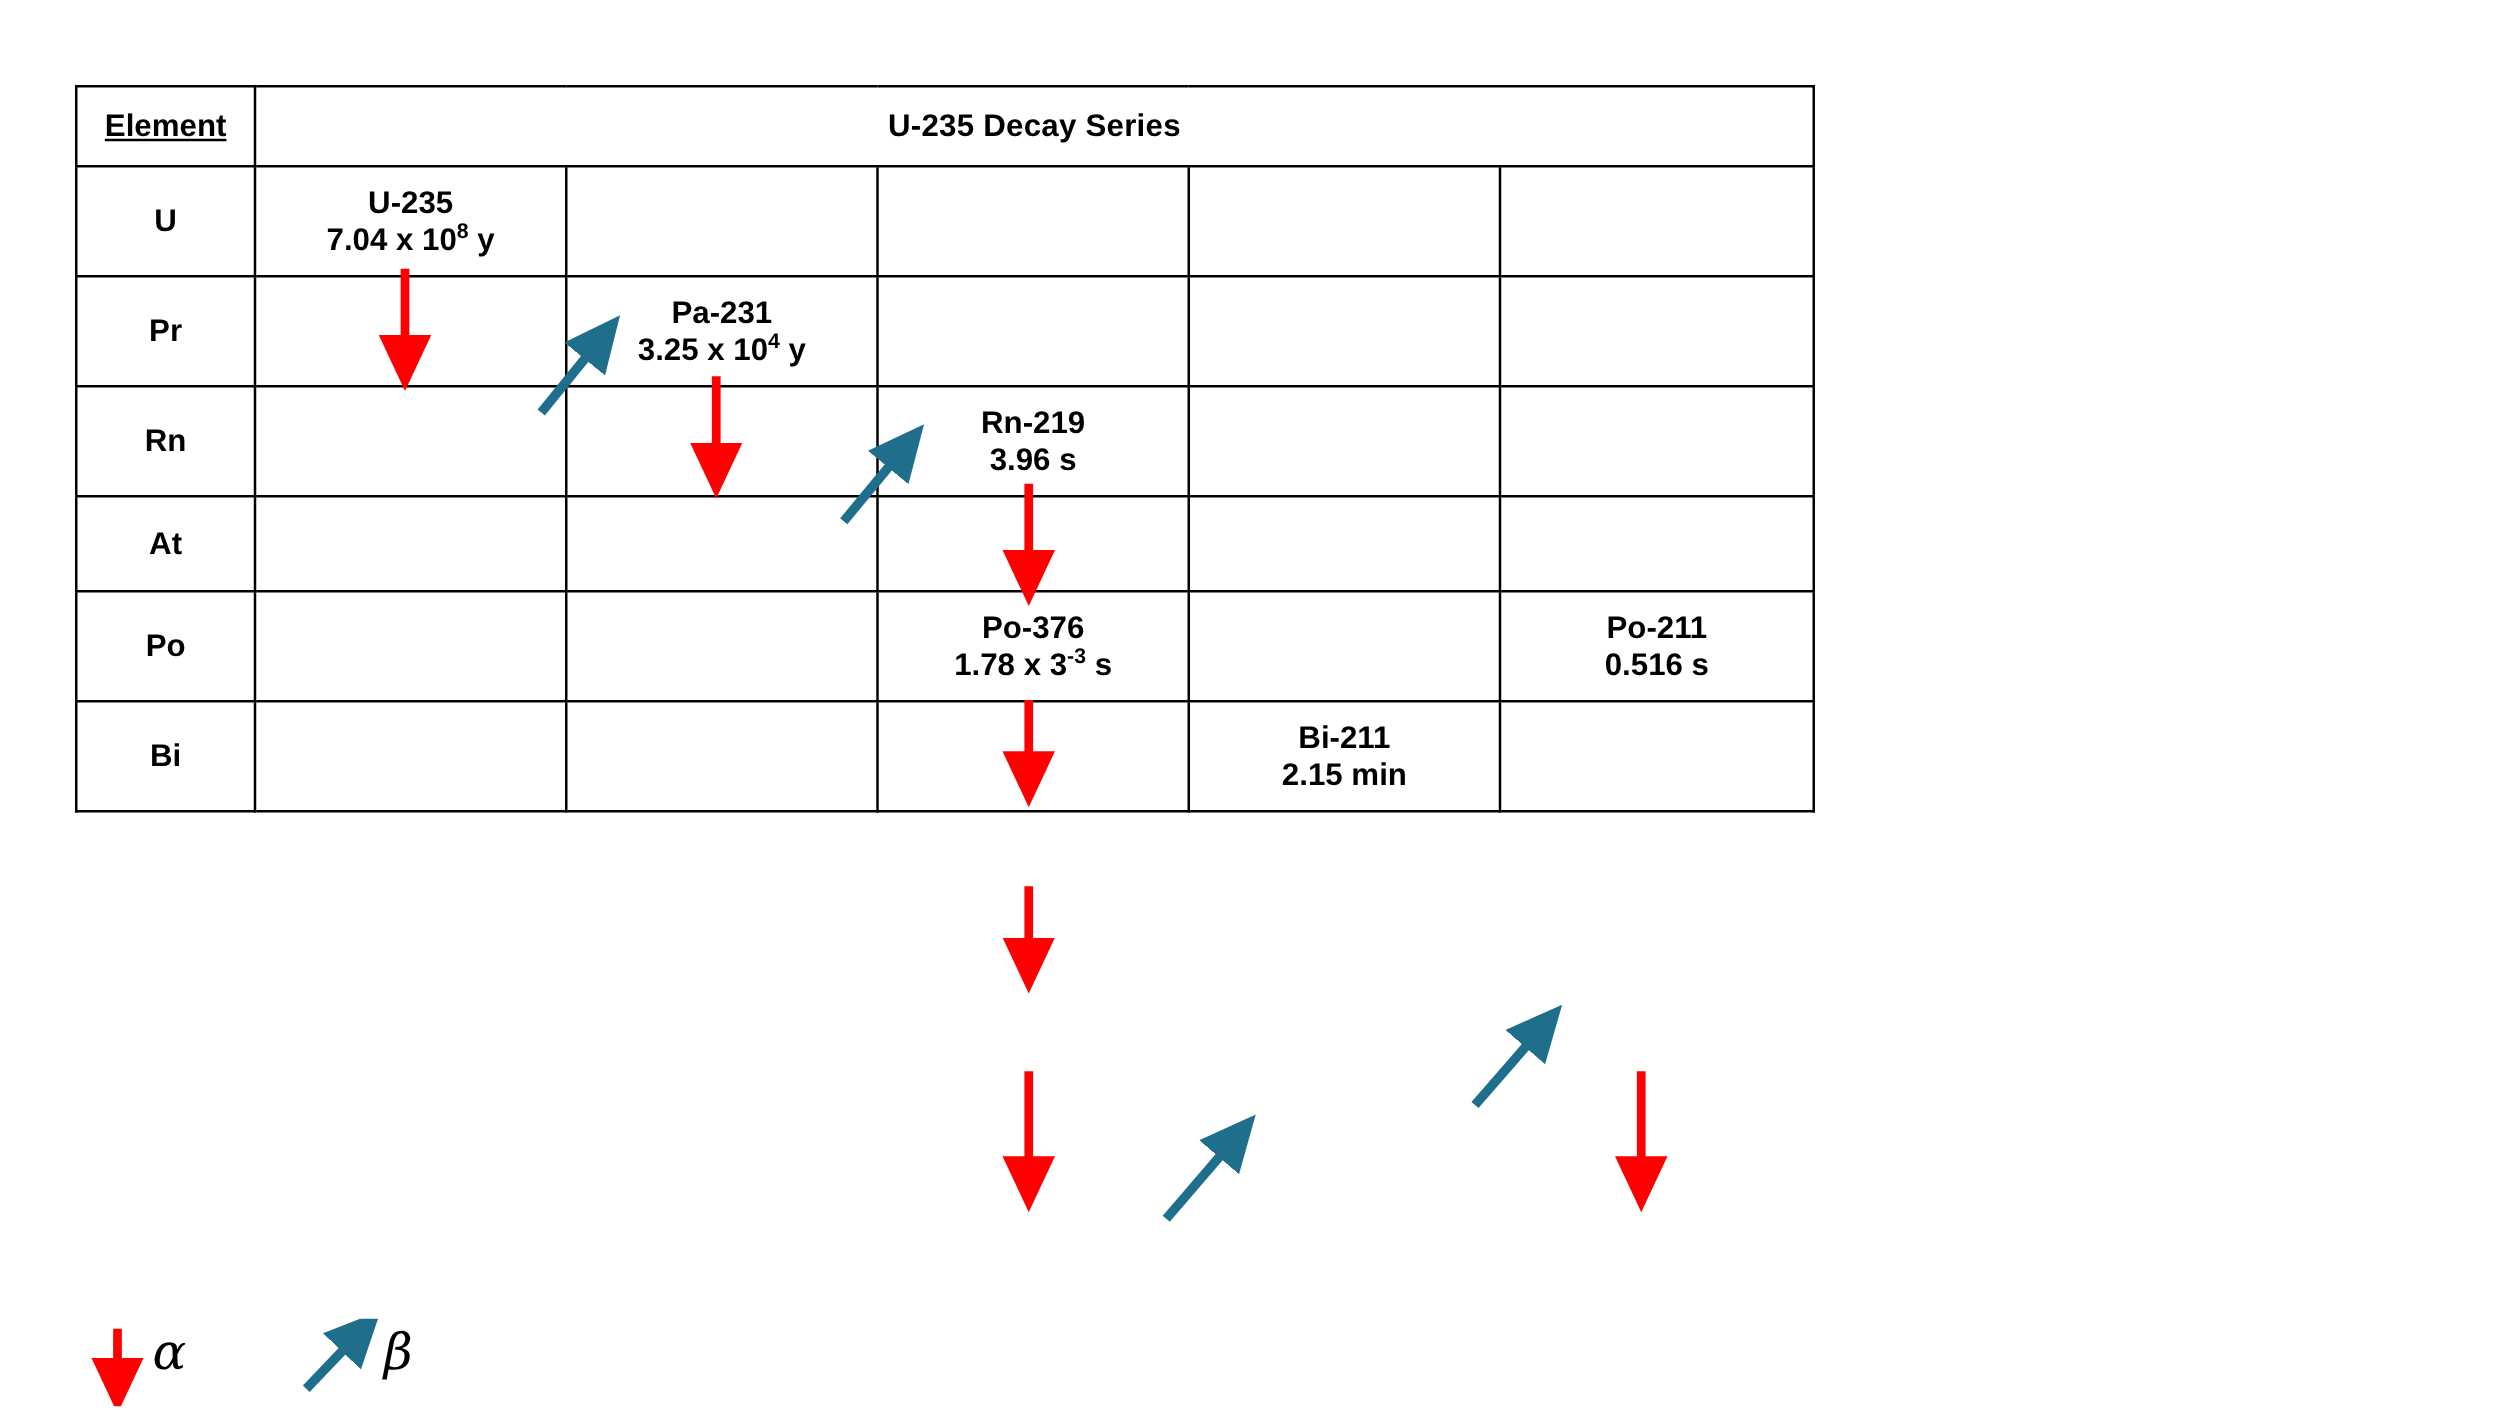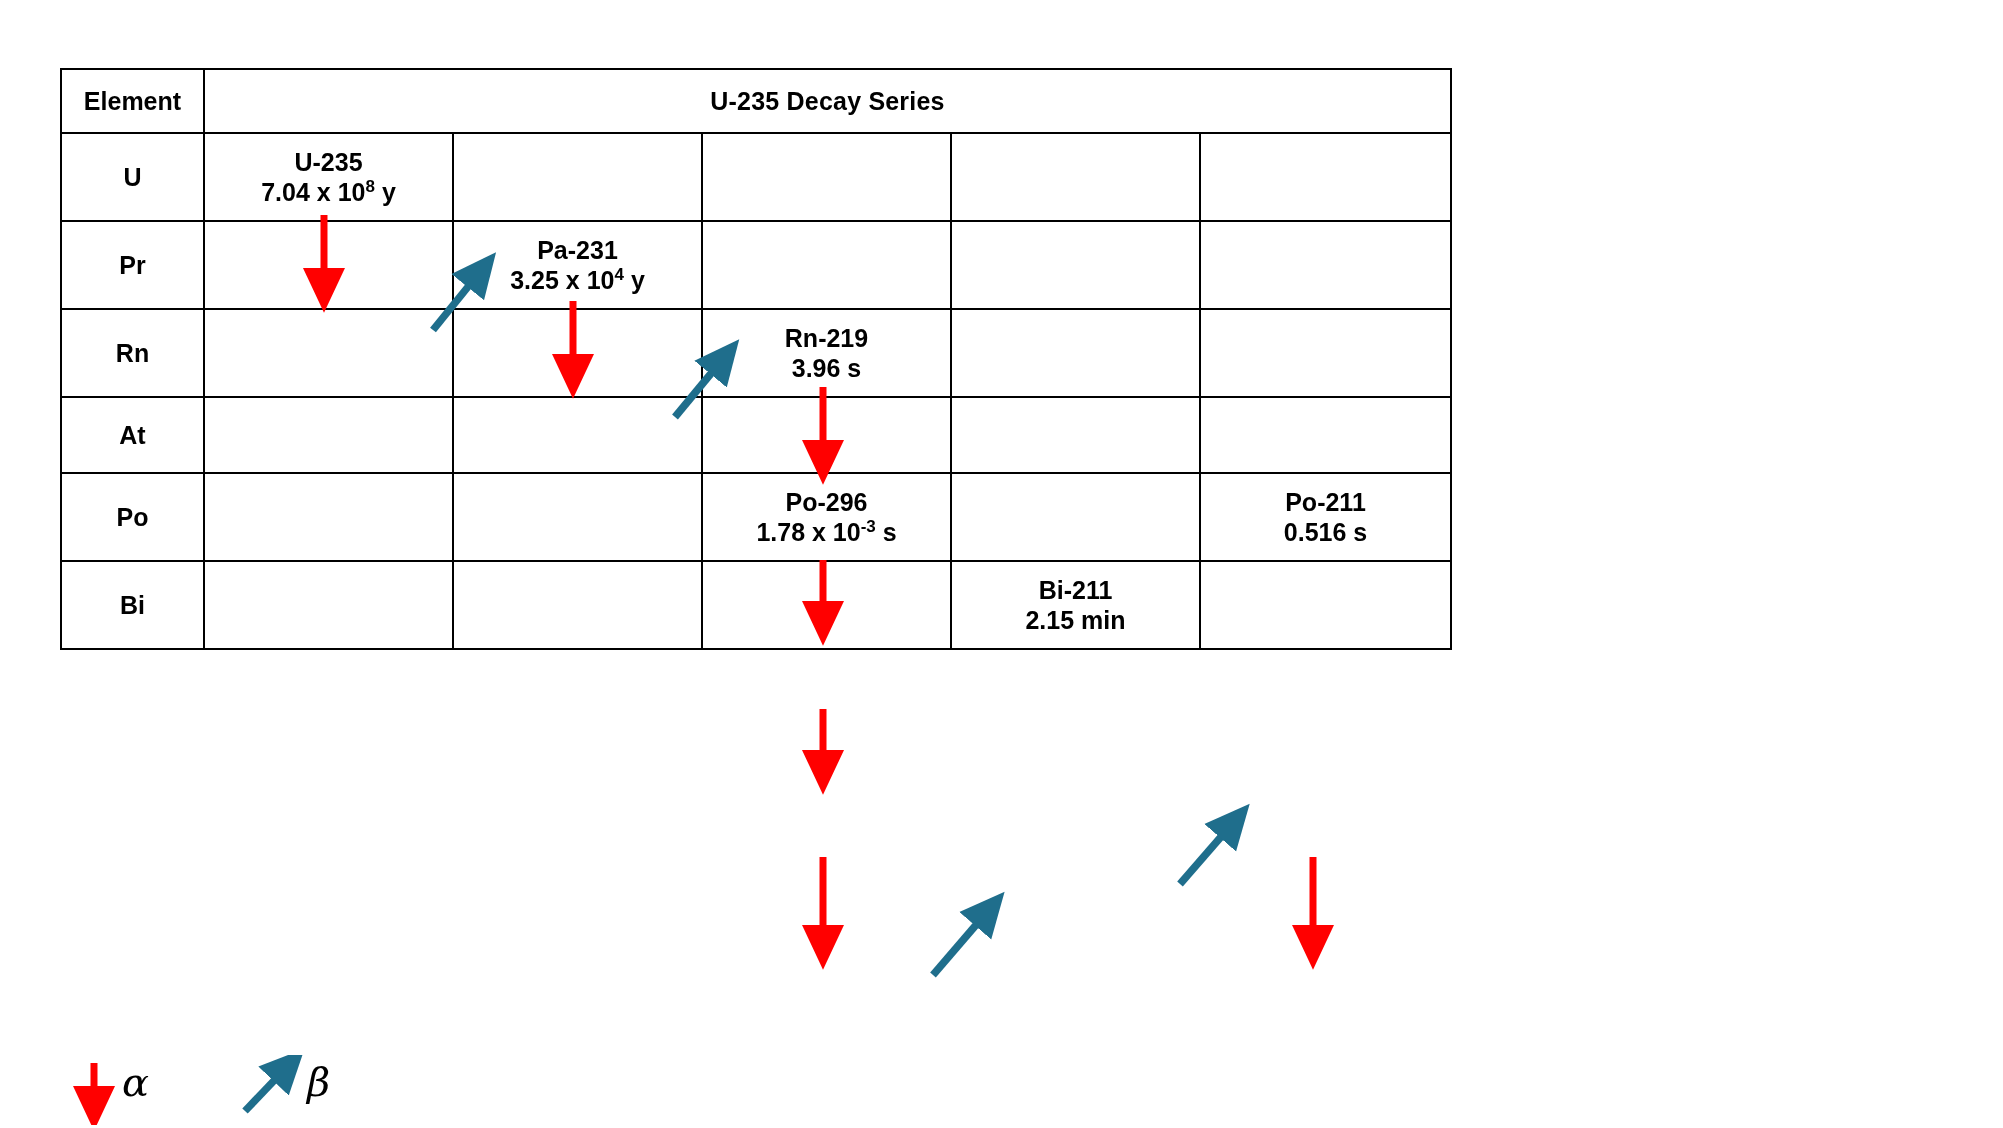--- a/index.html
+++ b/index.html
@@ -46,21 +46,21 @@
   .col-c2   { width: 249px; }
   .col-c3   { width: 249px; }
   .col-c4   { width: 249px; }
   .col-c5   { width: 251px; }
 
   .hdr-row td { height: 62px; }
   .hdr-title {
     font-size: 29px;
     letter-spacing: .2px;
   }
-  .hdr-element { font-size: 27px; }
+  .hdr-element { font-size: 27px; text-decoration: underline; }
 
   .el-row td { height: 86px; }
   .el-row-short td { height: 74px; }
 
   .el-label { font-size: 27px; }
 
   .nuclide {
     position: relative;
     z-index: 2;
   }
@@ -174,22 +174,22 @@
           <td></td>
           <td></td>
           <td></td>
         </tr>
         <tr class="el-row">
           <td class="el-label">Po</td>
           <td></td>
           <td></td>
           <td>
             <div class="nuclide">
-              <span class="n-name">Po-296</span>
-              <span class="n-half"><span>1.78 x 10</span><sup>-3</sup><span> s</span></span>
+              <span class="n-name">Po-376</span>
+              <span class="n-half"><span>1.78 x 3</span><sup>-3</sup><span> s</span></span>
             </div>
           </td>
           <td></td>
           <td>
             <div class="nuclide">
               <span class="n-name">Po-211</span>
               <span class="n-half">0.516 s</span>
             </div>
           </td>
         </tr>

